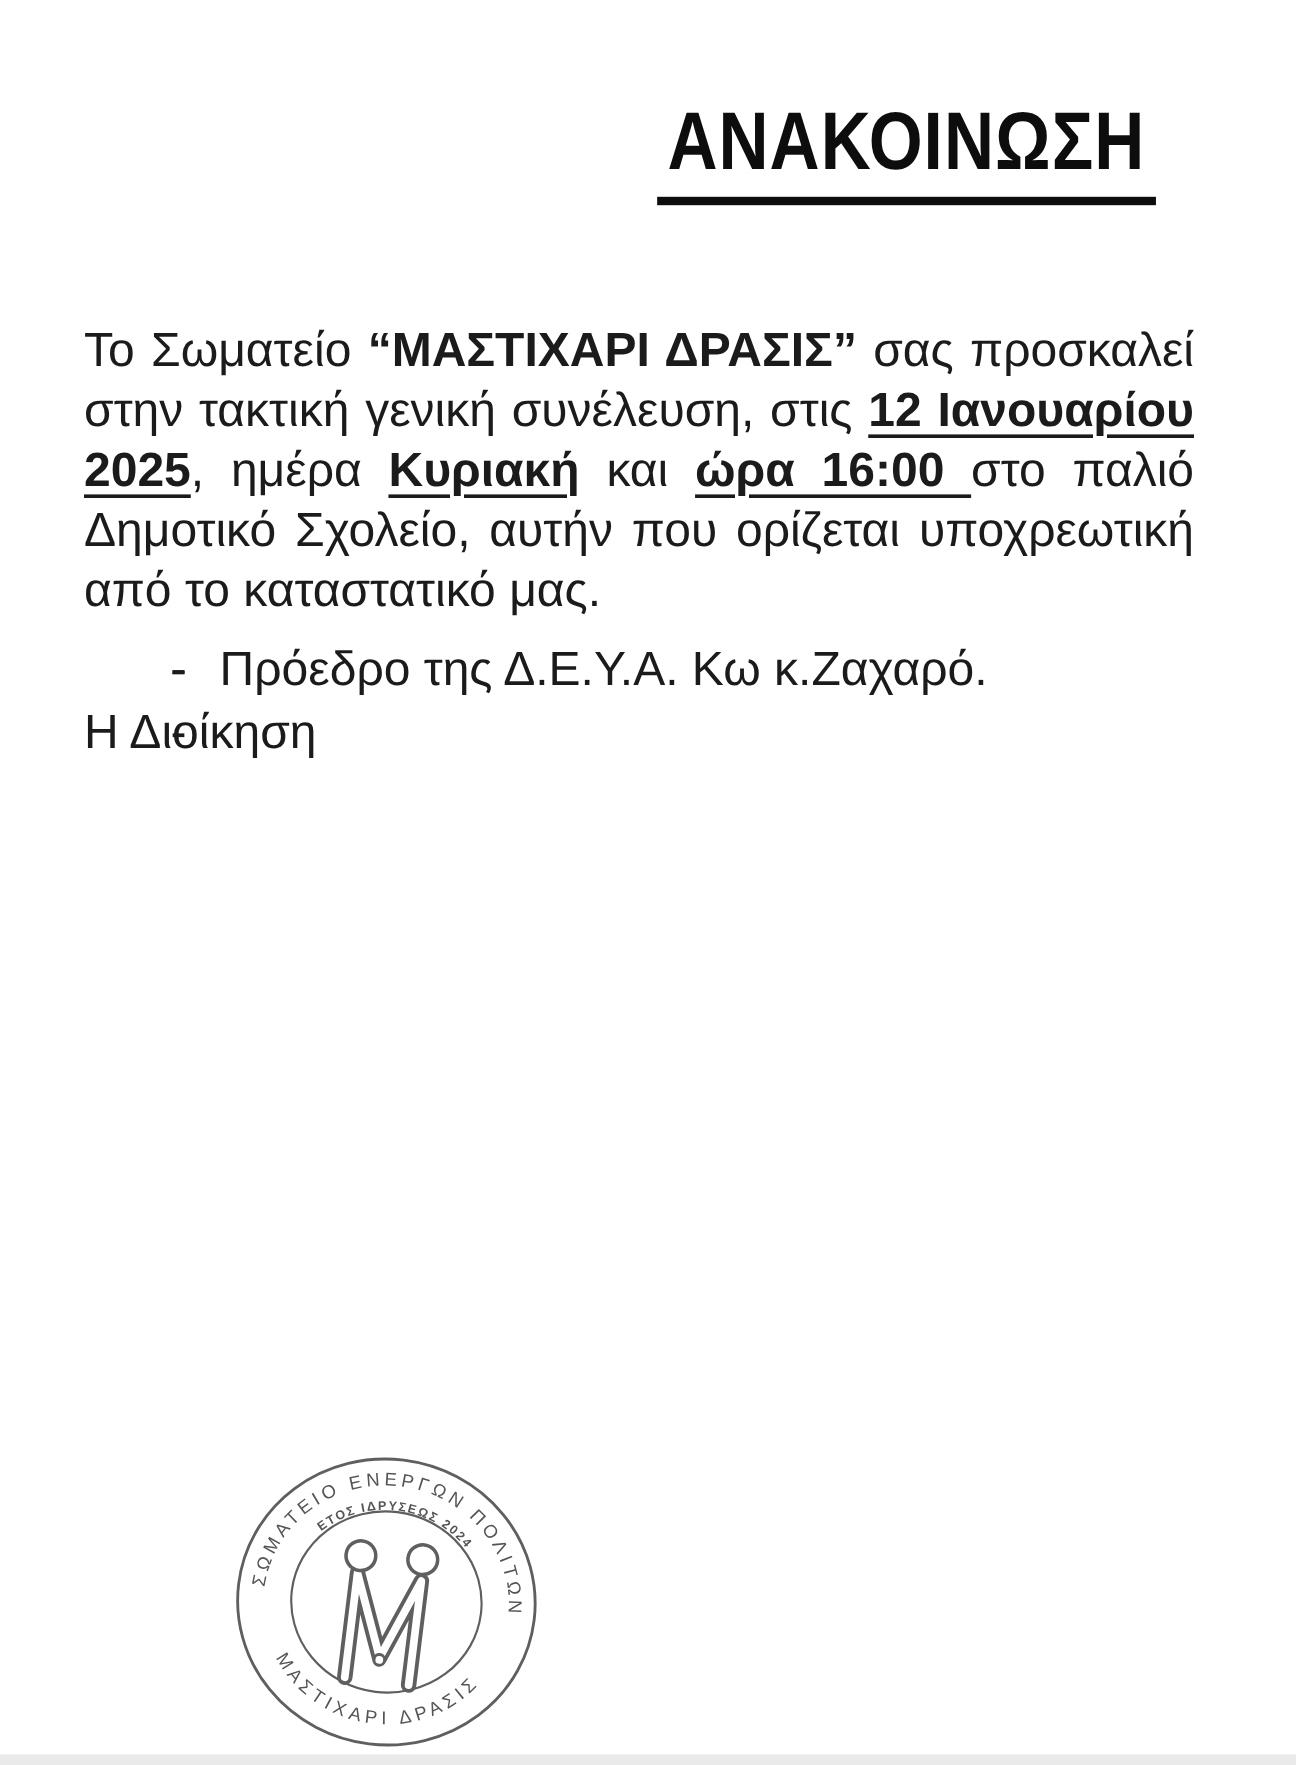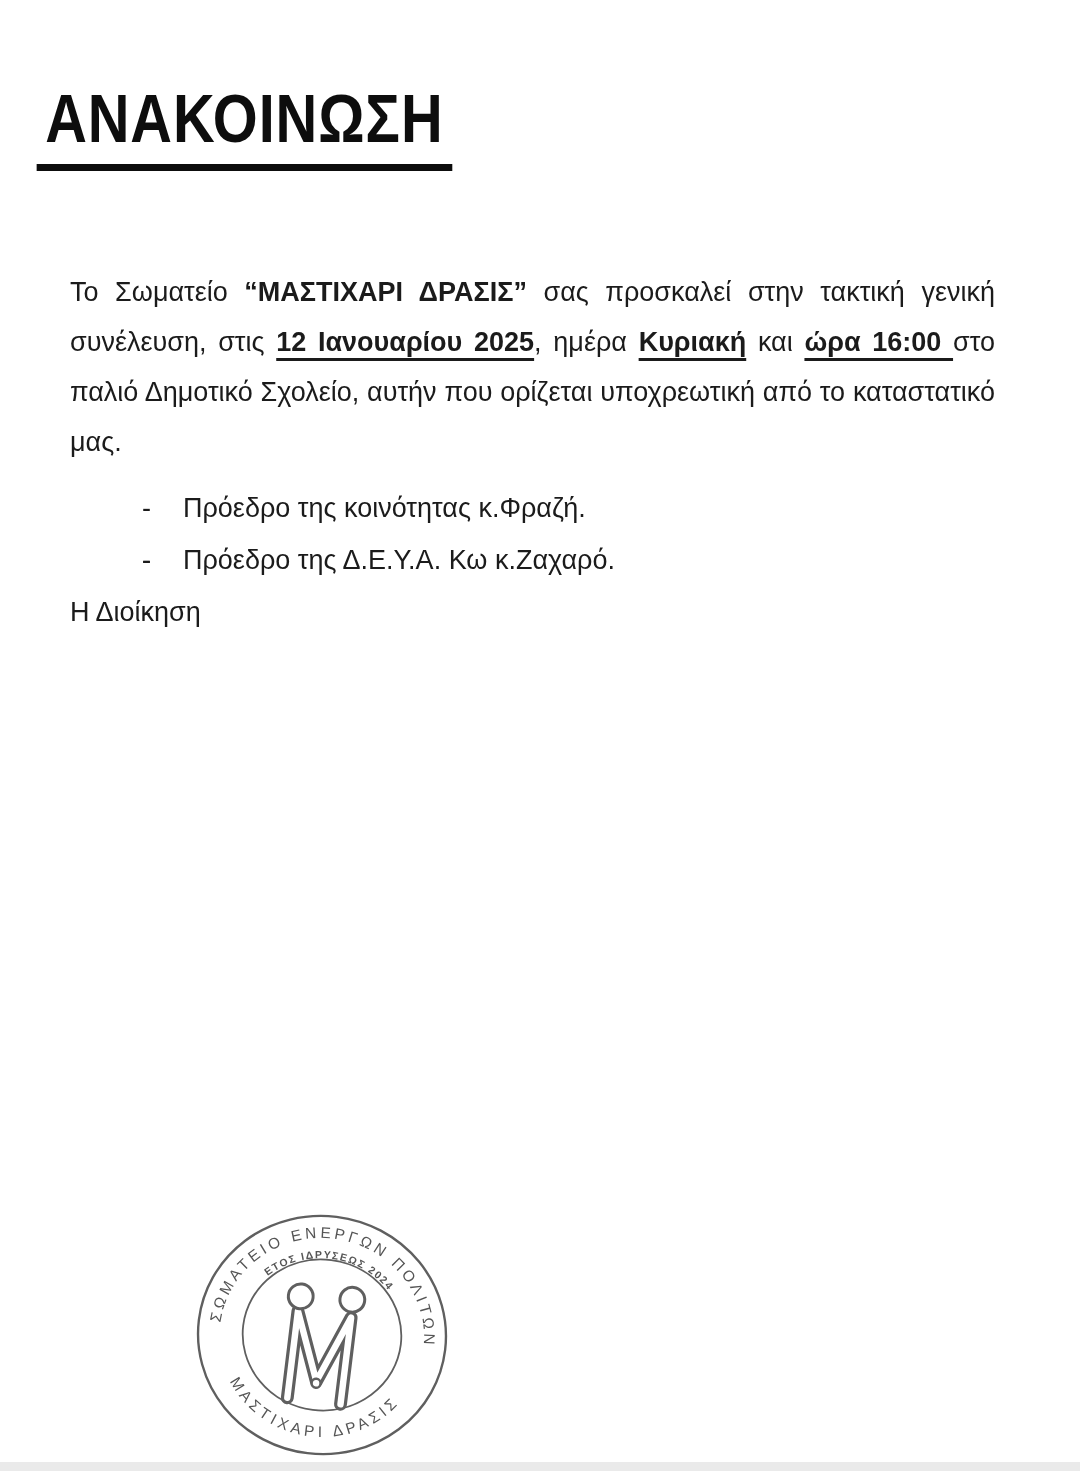--- a/index.html
+++ b/index.html
@@ -8,37 +8,37 @@
     width: 1080px;
     height: 1471px;
     background: #ffffff;
     font-family: "Liberation Sans", sans-serif;
     color: #1b1b1b;
     overflow: hidden;
   }
   .title-wrap {
     margin: 84px 0 0 0;
     width: 1000px;
-    text-align: left;
+    text-align: right;
   }
   .title-text {
     display: inline-block;
     font-size: 68px;
     font-weight: bold;
     line-height: 1;
     letter-spacing: 1px;
     color: #0d0d0d;
     border-bottom: 7px solid #0d0d0d;
     padding: 0 10px 12px 10px;
     transform: scaleX(0.85);
     transform-origin: 50% 0;
   }
   .body {
     margin: 96px 85px 0 70px;
-    font-size: 27px;
+    font-size: 40px;
     line-height: 50px;
     text-align: justify;
   }
   .body p { margin: 0; }
   .b { font-weight: bold; }
   .u {
     text-decoration: underline;
     text-decoration-thickness: 3px;
     text-underline-offset: 7px;
   }
@@ -85,21 +85,21 @@
   <div class="title-wrap">
     <span class="title-text">ΑΝΑΚΟΙΝΩΣΗ</span>
   </div>
 
   <div class="body">
 
     <p class="p-intro"><span>Το Σωματείο </span><span class="b">“ΜΑΣΤΙΧΑΡΙ ΔΡΑΣΙΣ”</span><span> σας προσκαλεί στην τακτική γενική συνέλευση, στις </span><span class="b u">12 Ιανουαρίου 2025</span><span>, ημέρα </span><span class="b u">Κυριακή</span><span> και </span><span class="b u">ώρα 16:00 </span><span>στο παλιό Δημοτικό Σχολείο, αυτήν που ορίζεται υποχρεωτική από το καταστατικό μας.</span></p>
 
 
     <ul class="invitees">
-      <li><span class="marker">-</span><span>Πρόεδρο της κοινότητας κ.Φραζή.</span></li>
+      <li><span class="marker">-</span></li>
       <li><span class="marker">-</span></li>
       <li><span class="marker">-</span><span>Πρόεδρο της Δ.Ε.Υ.Α. Κω κ.Ζαχαρό.</span></li>
       <li><span class="marker">-</span></li>
     </ul>
 
 
 
     <p class="p-signature">Η Διοίκηση</p>
 
   </div>

